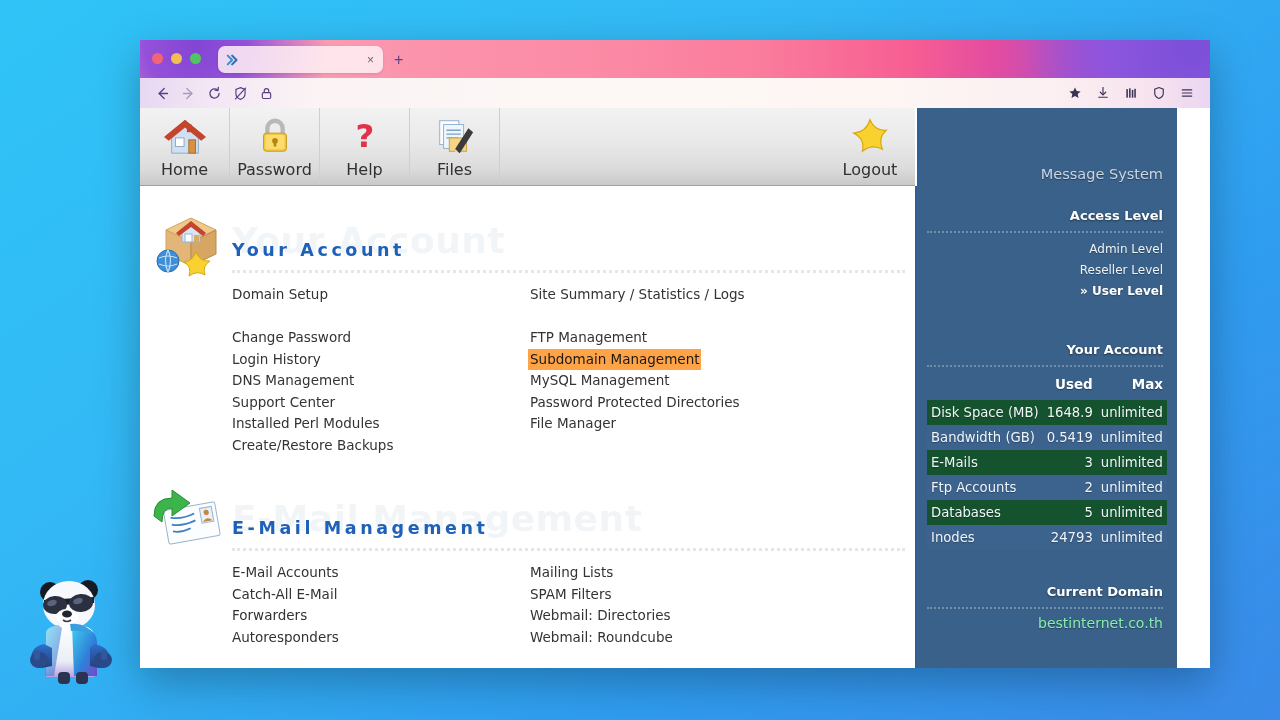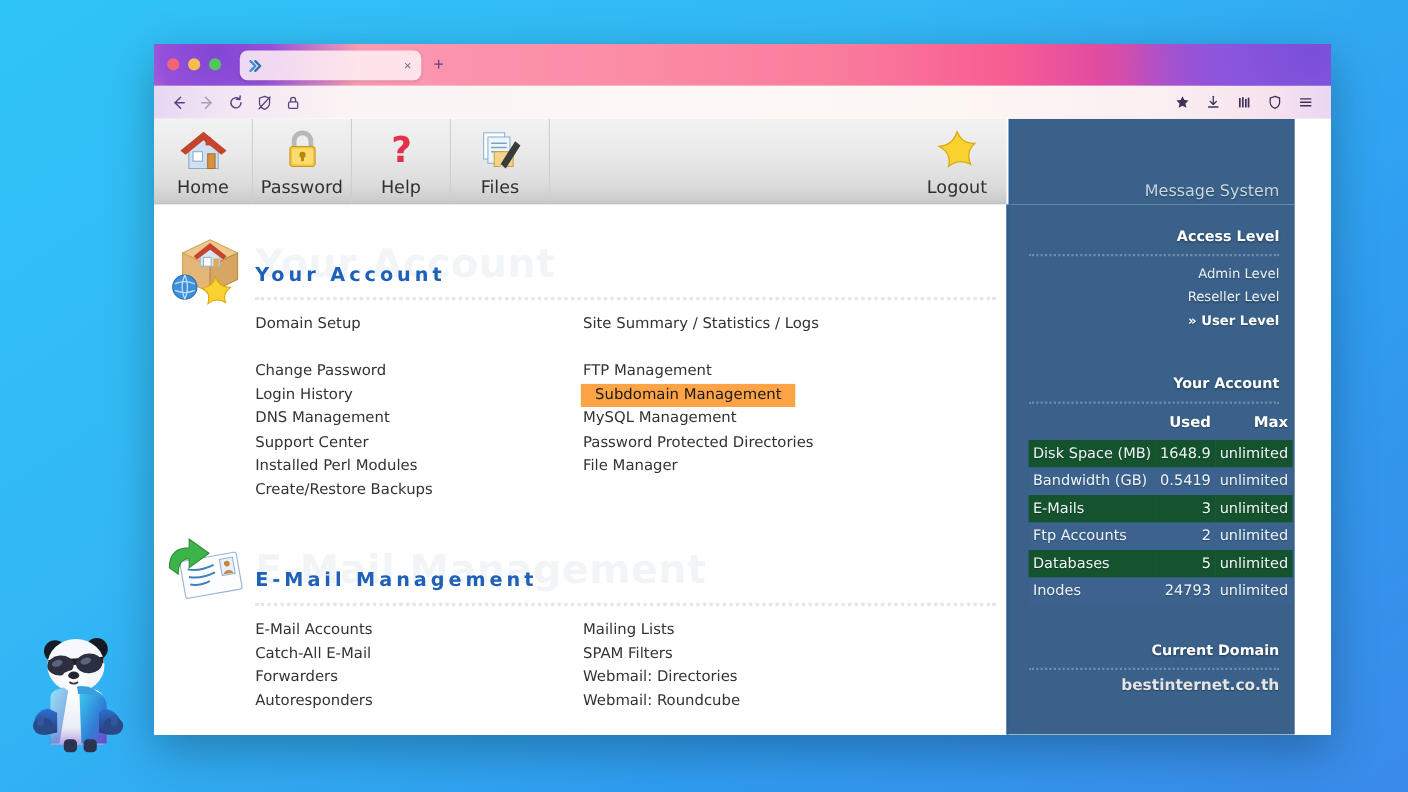--- a/index.html
+++ b/index.html
@@ -168,31 +168,31 @@
     font-size: 13.5px; color: #333333; line-height: 21.5px;
     font-family: "DejaVu Sans", sans-serif;
     white-space: nowrap; cursor: pointer;
     display: inline-block;
   }
   .link-row { height: 21.5px; }
   .link-row.gap { height: 21.5px; }
   .link-item.highlighted {
     background: #ffa347;
     color: #1a1a1a;
-    padding: 0 13px;
+    padding: 0 2px;
     margin-left: -2px;
   }
 
   
   #da-sidebar {
     width: 262px;
     background: #3a6189;
     border-left: 2px solid #2e5f99;
     color: #fff;
-    padding: 0 14px 0 18px;
+    padding: 0 14px 0 10px;
     text-align: right;
     font-family: "DejaVu Sans", sans-serif;
     position: relative;
   }
   #sidebar-topstrip {
     position: absolute; left: 0; right: 0; top: -78px; height: 78px;
     background: #3a6189;
     border-left: 2px solid #2e5f99;
     text-align: right;
     padding: 0 14px 0 10px;
@@ -228,21 +228,21 @@
     padding: 5px 4px; white-space: nowrap;
     text-shadow: 0 1px 1px rgba(0,0,0,0.3);
   }
   #usage-table td.res-name { text-align: left; }
   #usage-table td.res-used { text-align: right; }
   #usage-table td.res-max  { text-align: right; }
   #usage-table tr.odd td  { background: #14532d; }
   #usage-table tr.even td { background: #3c6punk; }
   #usage-table tr.even td { background: #3c638d; }
   .domain-value {
-    font-size: 14px; font-weight: bold; color: #e5e5e5;
+    font-size: 14px; font-weight: normal; color: #86efac;
     text-shadow: 0 1px 1px rgba(0,0,0,0.35); margin-top: 2px;
   }
 
   
   #panda-mascot {
     position: absolute; left: 24px; top: 572px;
     width: 100px; height: 112px;
   }
 </style>
 </head>

